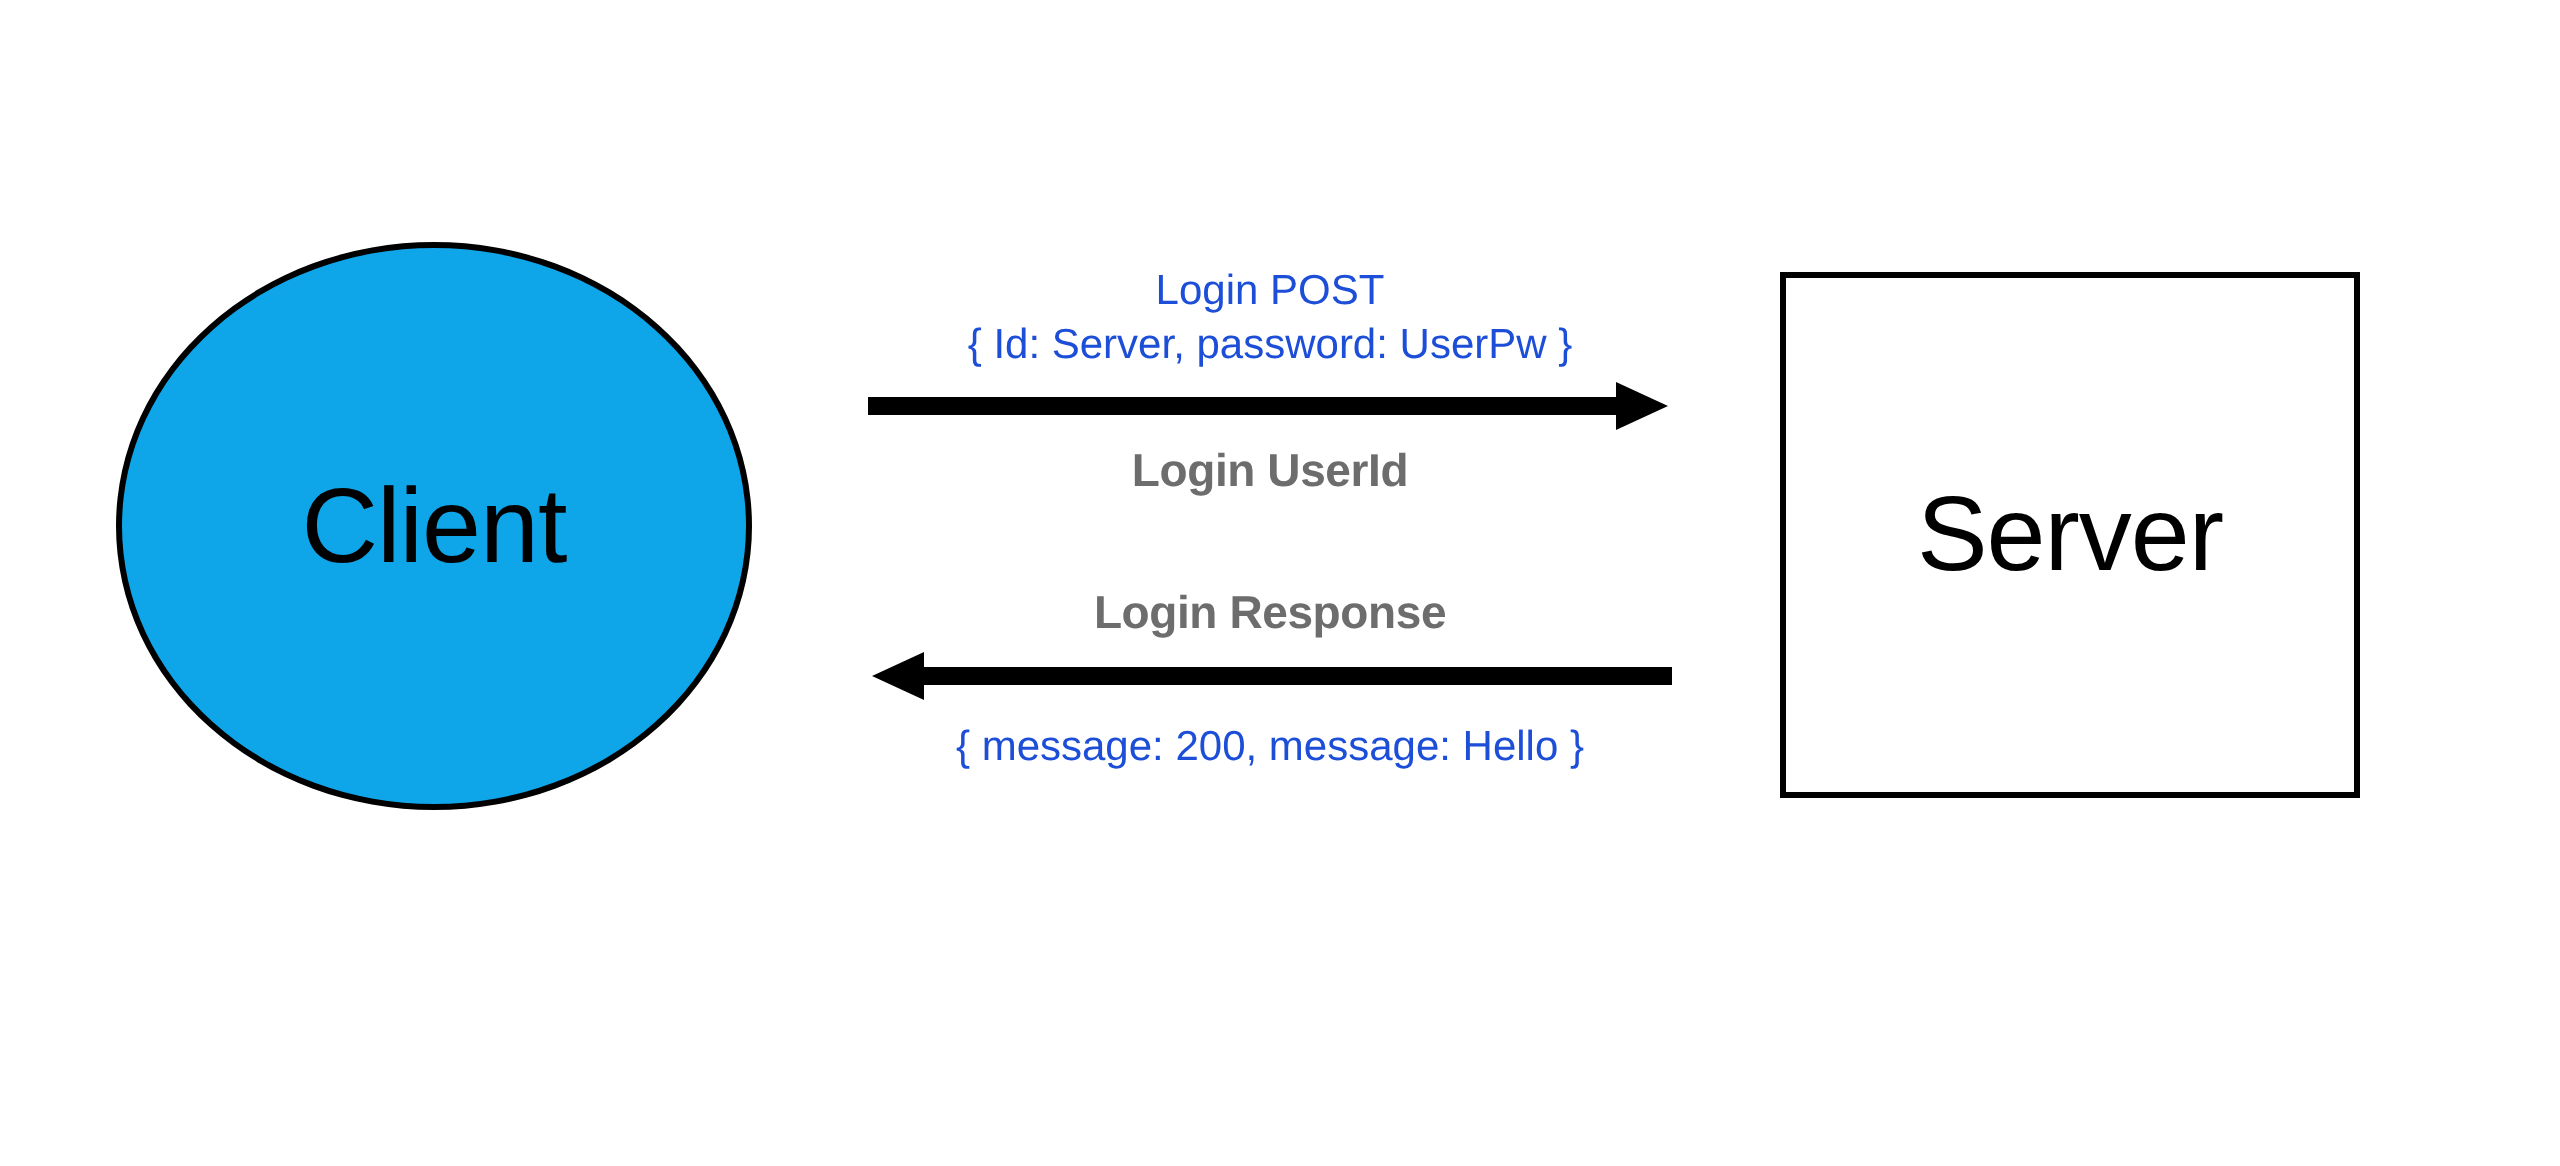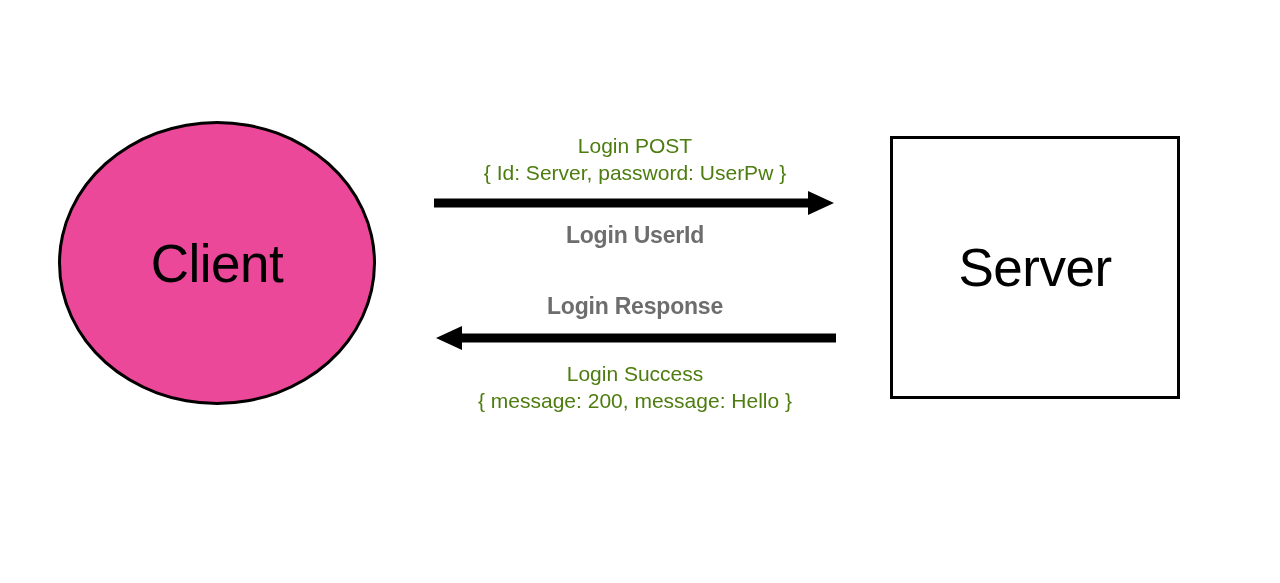--- a/index.html
+++ b/index.html
@@ -31,21 +31,21 @@
   }
 
   #client-node {
     position: absolute;
     left: 58px;
     top: 121px;
     width: 318px;
     height: 284px;
     border: 3px solid #000000;
     border-radius: 50%;
-    background: #ec4899;
+    background: #0ea5e9;
     box-sizing: border-box;
     display: flex;
     align-items: center;
     justify-content: center;
   }
   #client-node .node-label { font-size: 53px; }
 
   #server-node {
     position: absolute;
     left: 890px;
@@ -68,21 +68,21 @@
     width: 430px;
     display: flex;
     flex-direction: column;
     align-items: center;
   }
 
   #request-group { top: 132px; }
   #response-group { top: 291px; }
 
   .caption {
-    color: #4d7c0f;
+    color: #1d4ed8;
     font-size: 21px;
     line-height: 27px;
     text-align: right;
     white-space: nowrap;
   }
 
   .emphasis {
     color: #6d6d6d;
     font-size: 23px;
     font-weight: bold;
@@ -138,18 +138,17 @@
 
     <div class="spacer-sm"></div>
 
     <svg class="arrow-svg" viewBox="0 0 430 26">
       <line x1="42" y1="13" x2="416" y2="13" stroke="#000000" stroke-width="9"></line>
       <polygon points="42,1 16,13 42,25" fill="#000000"></polygon>
     </svg>
 
     <div class="spacer-md"></div>
 
-    <div class="caption">Login Success</div>
 
     <div class="caption">{ message: 200, message: Hello }</div>
   </div>
 
 </div>
 
 </body></html>

